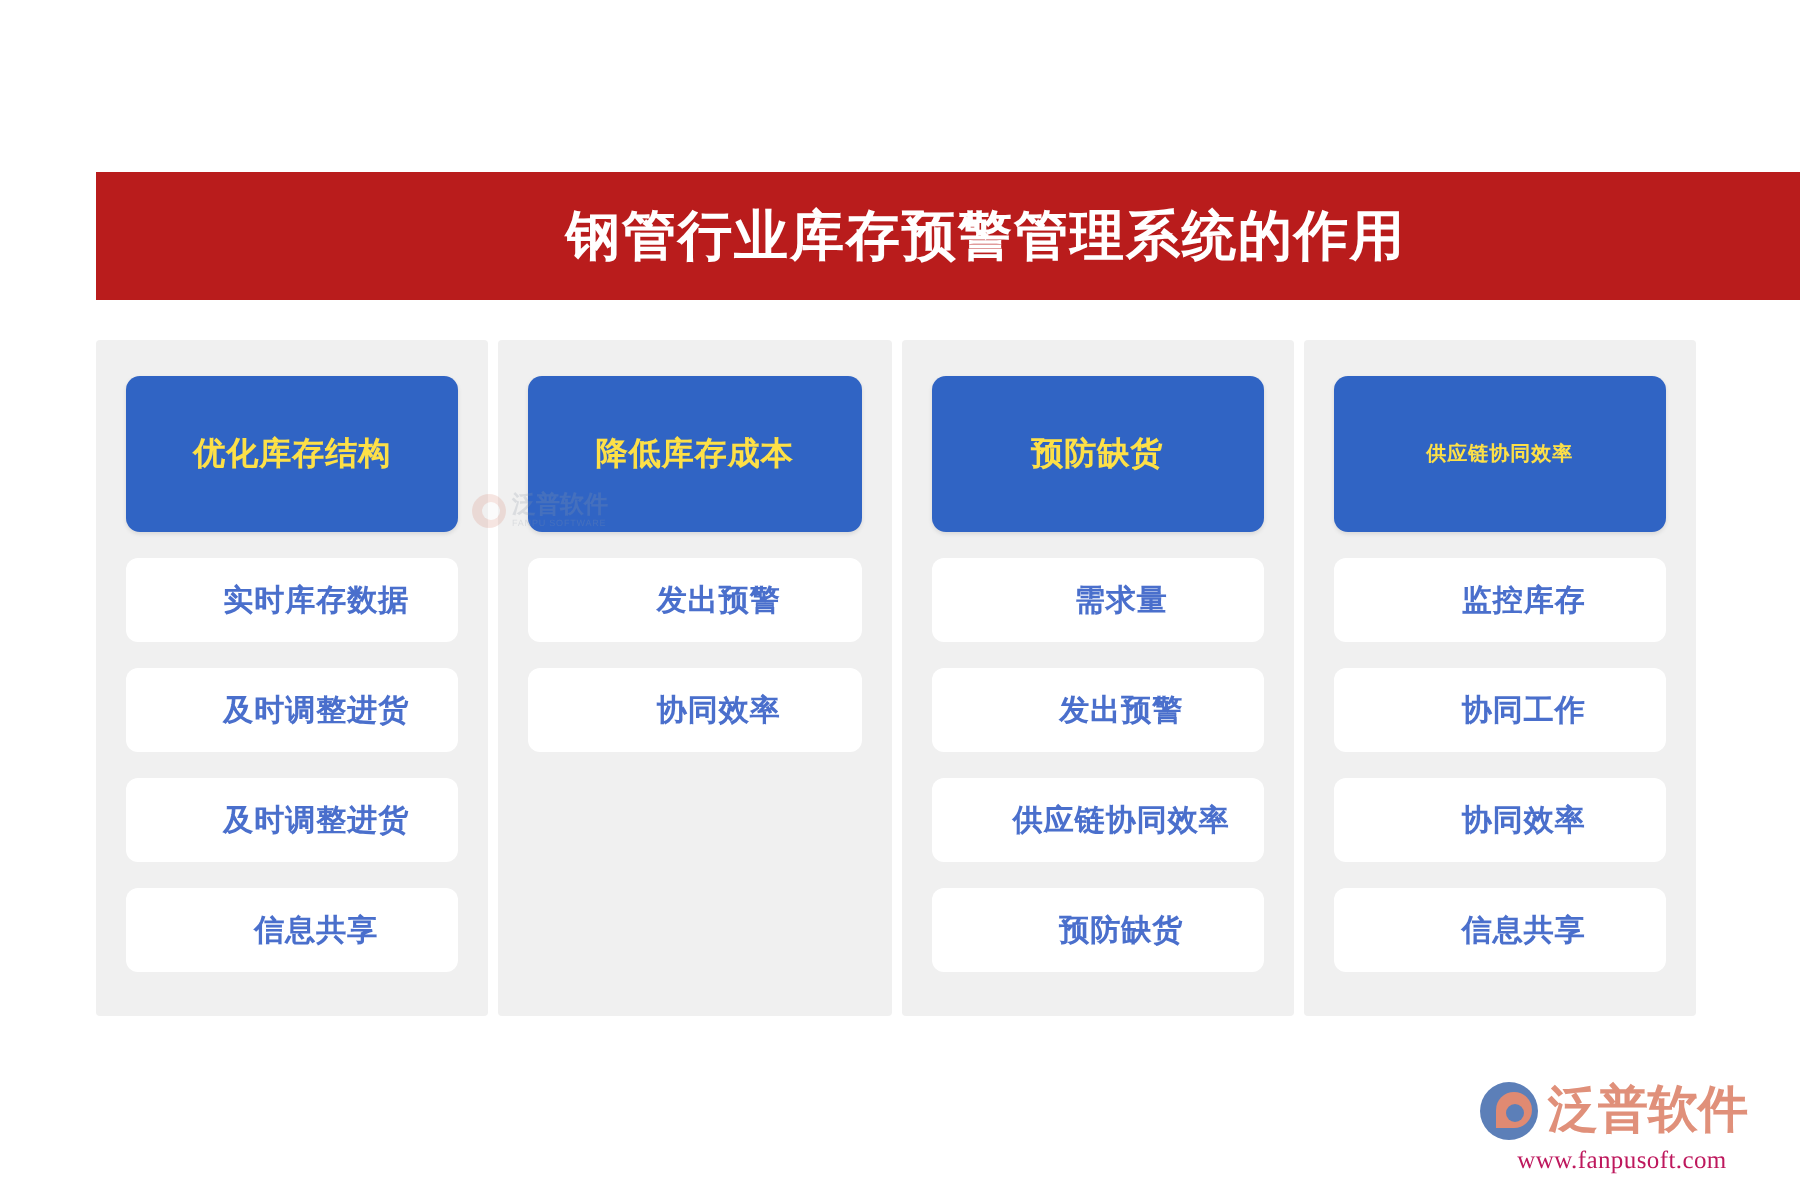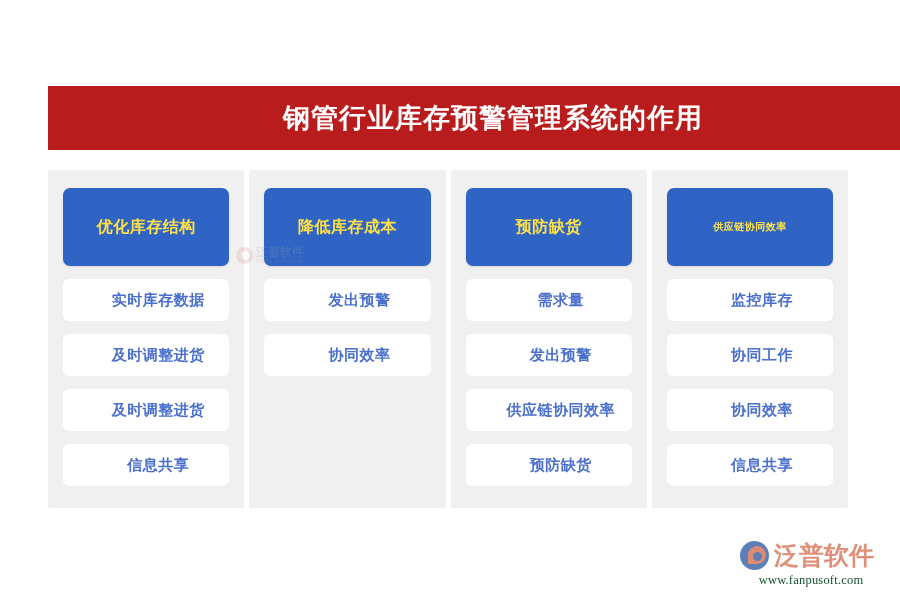--- a/index.html
+++ b/index.html
@@ -191,21 +191,21 @@
   }
   .logo-cn {
     font-size: 25px;
     font-weight: bold;
     color: #e0907a;
     line-height: 1;
     letter-spacing: 0px;
   }
   .logo-url {
     font-size: 12.5px;
-    color: #14532d;
+    color: #be185d;
     font-family: "Liberation Serif", "DejaVu Serif", serif;
     letter-spacing: 0.2px;
     margin-top: 3px;
     text-align: center;
     width: 100%;
   }
 </style>
 </head>
 <body>
 

